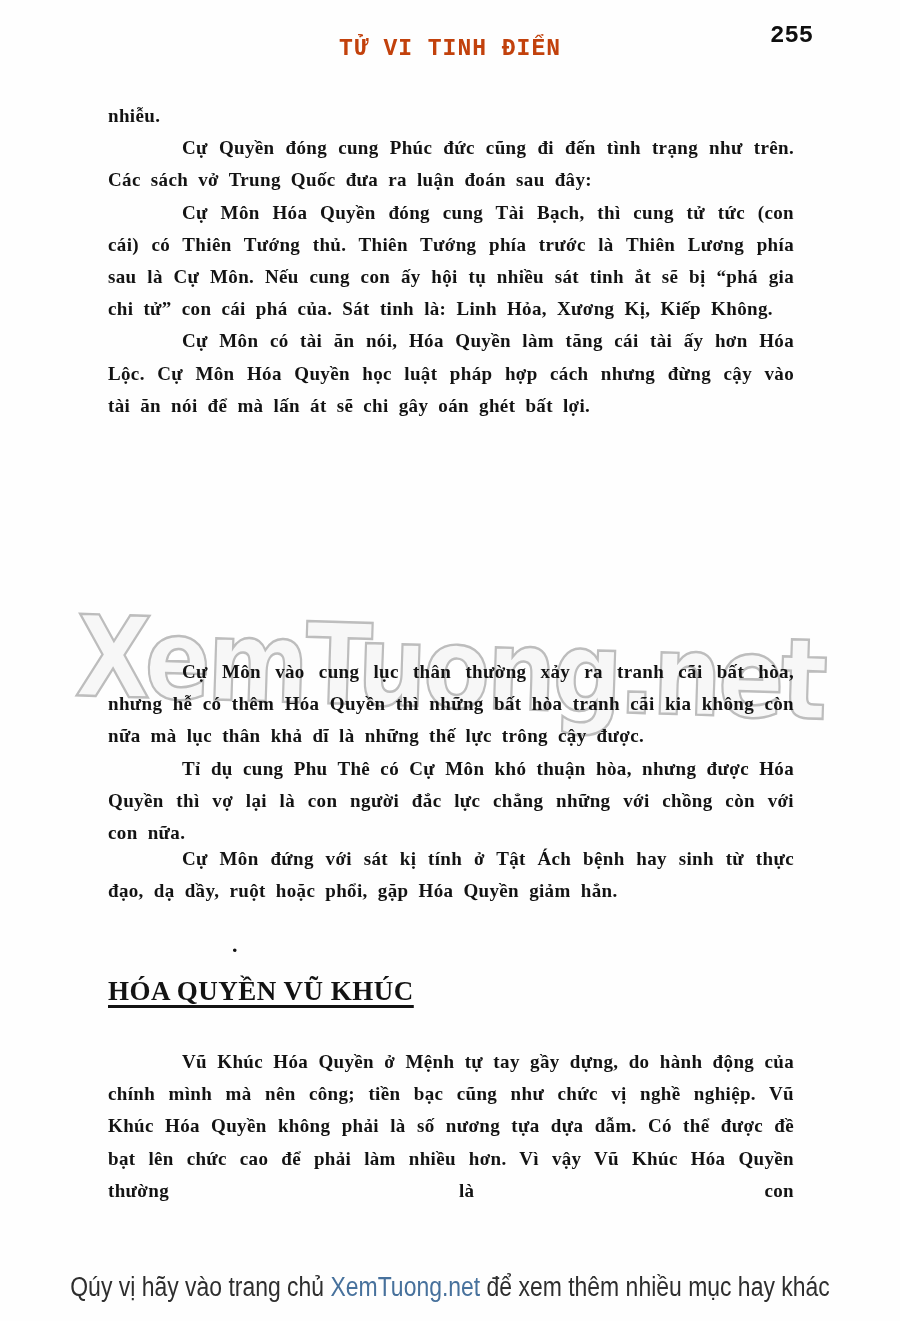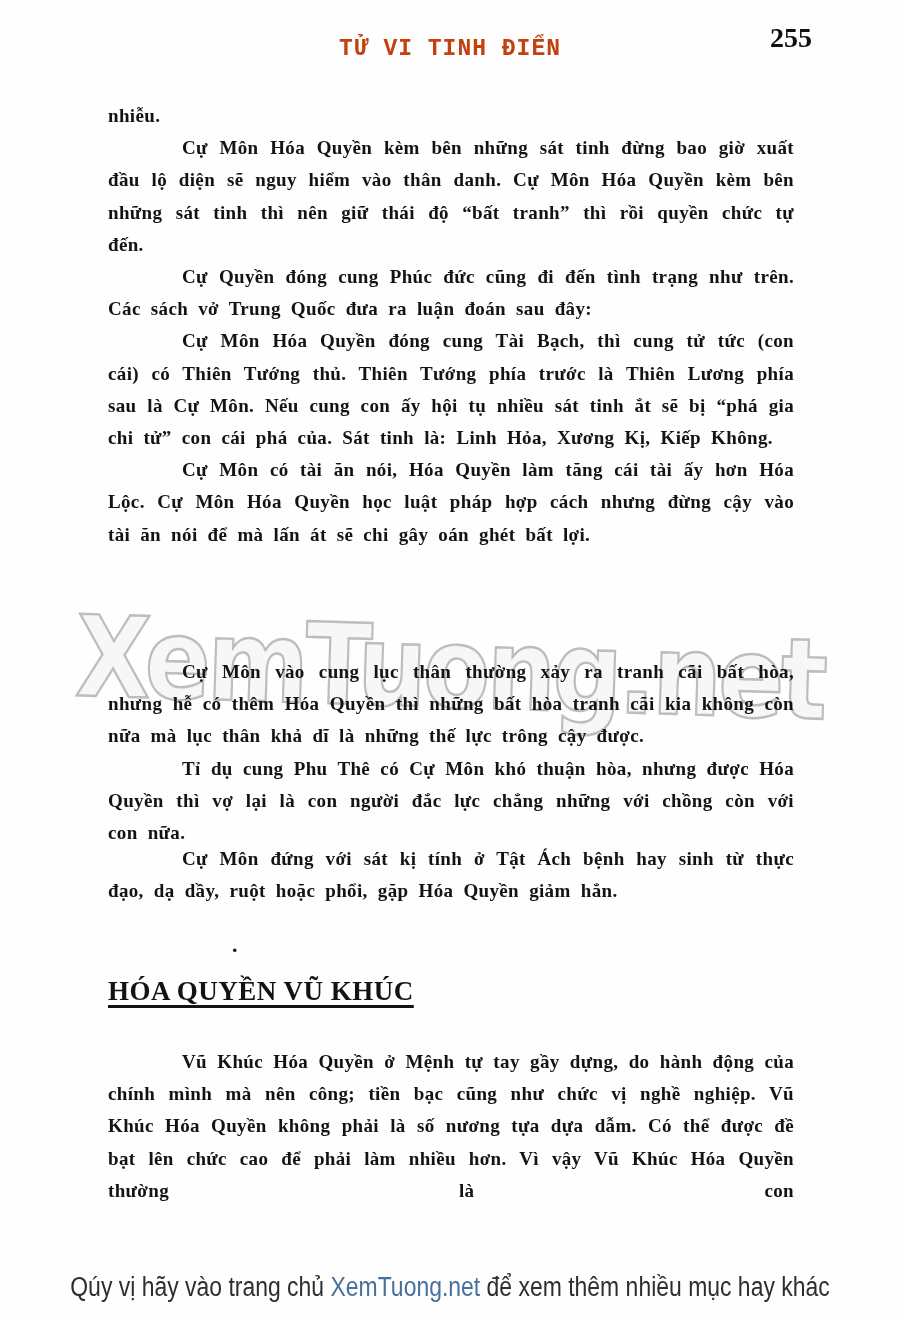--- a/index.html
+++ b/index.html
@@ -15,21 +15,21 @@
     font-family:"DejaVu Sans", sans-serif; font-weight:bold;
     font-size:112px; letter-spacing:-4px; white-space:nowrap;
     color:#f7f7f7; -webkit-text-stroke:2.5px #bdbdbd;
   }
   .running-title {
     position:absolute; top:36px; left:50%; transform:translateX(-50%); z-index:1;
     font-weight:bold; font-size:23px; letter-spacing:1px; color:#c2410c; white-space:nowrap;font-family:Liberation Mono, monospace;
   }
   .page-number {
     position:absolute; top:22px; left:770px; z-index:1;
-    font-weight:bold; font-size:28px; color:#0f0f0f;
+    font-weight:bold; font-size:24px; color:#0f0f0f;font-family:Liberation Mono, monospace;
   }
   .body-block {
     position:absolute; left:108px; width:686px; z-index:1;
     font-weight:700; color:#131313;
     font-size:19px; line-height:32.2px;
     letter-spacing:0.35px; word-spacing:5px;
     text-align:justify;
   }
   .body-block p { margin:0; }
   .body-block p.indent { text-indent:74px; }
@@ -62,21 +62,20 @@
 
 <div class="page">
 
   <div class="watermark">XemTuong.net</div>
 
   <div class="running-title">TỬ VI TINH ĐIỂN</div>
   <div class="page-number">255</div>
 
   <div class="body-block" id="block-a">
     <p>nhiễu.</p>
-    <p class="indent">Cự Môn Hóa Quyền kèm bên những sát tinh đừng bao giờ xuất đầu lộ diện sẽ nguy hiểm vào thân danh. Cự Môn Hóa Quyền kèm bên những sát tinh thì nên giữ thái độ “bất tranh” thì rồi quyền chức tự đến.</p>
     <p class="indent">Cự Quyền đóng cung Phúc đức cũng đi đến tình trạng như trên. Các sách vở Trung Quốc đưa ra luận đoán sau đây:</p>
     <p class="indent">Cự Môn Hóa Quyền đóng cung Tài Bạch, thì cung tử tức (con cái) có Thiên Tướng thủ. Thiên Tướng phía trước là Thiên Lương phía sau là Cự Môn. Nếu cung con ấy hội tụ nhiều sát tinh ắt sẽ bị “phá gia chi tử” con cái phá của. Sát tinh là: Linh Hỏa, Xương Kị, Kiếp Không.</p>
     <p class="indent">Cự Môn có tài ăn nói, Hóa Quyền làm tăng cái tài ấy hơn Hóa Lộc. Cự Môn Hóa Quyền học luật pháp hợp cách nhưng đừng cậy vào tài ăn nói để mà lấn át sẽ chi gây oán ghét bất lợi.</p>
   </div>
 
   <div class="body-block" id="block-b">
     <p class="indent">Cự Môn vào cung lục thân thường xảy ra tranh cãi bất hòa, nhưng hễ có thêm Hóa Quyền thì những bất hòa tranh cãi kia không còn nữa mà lục thân khả dĩ là những thế lực trông cậy được.</p>
     <p class="indent">Tỉ dụ cung Phu Thê có Cự Môn khó thuận hòa, nhưng được Hóa Quyền thì vợ lại là con người đắc lực chẳng những với chồng còn với con nữa.</p>
   </div>
 

